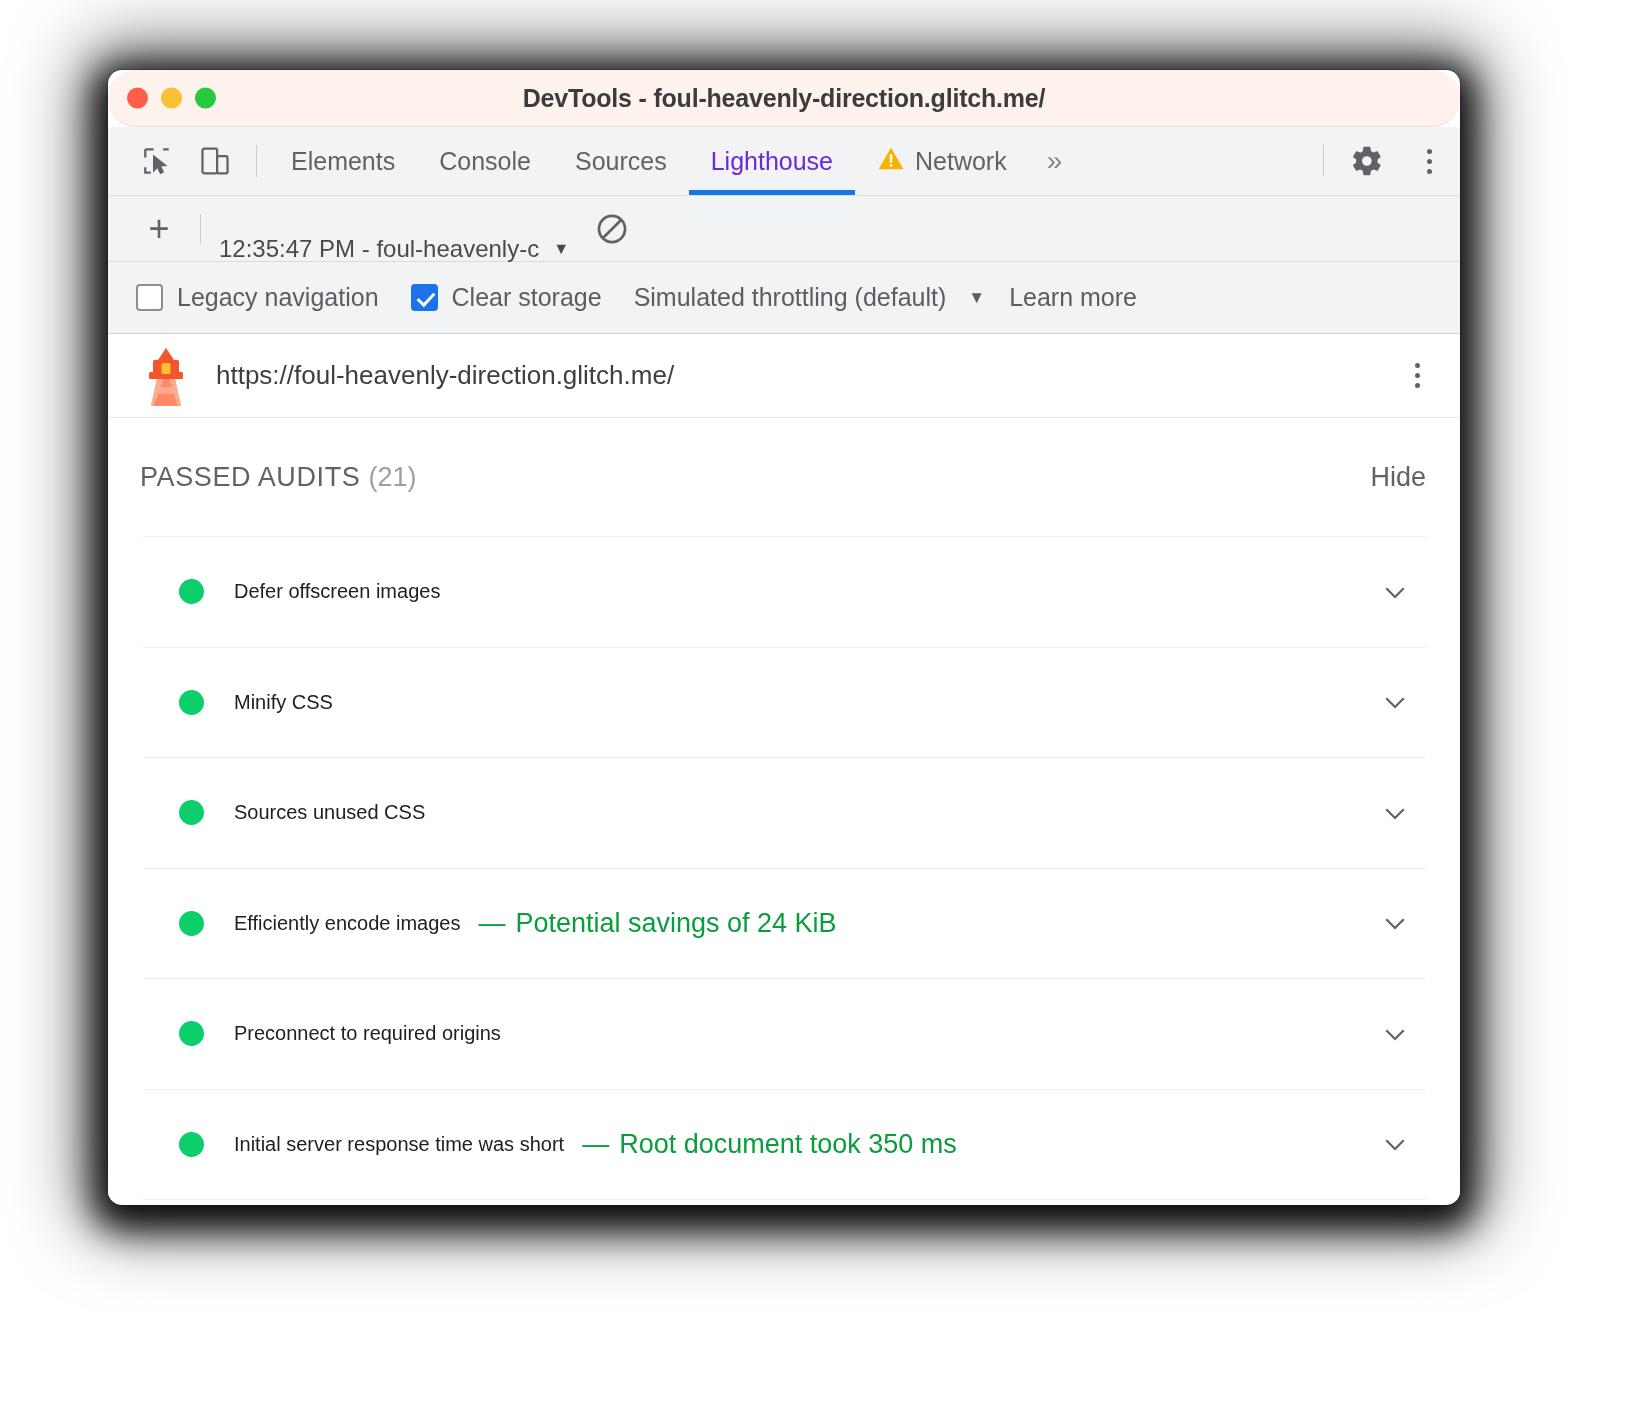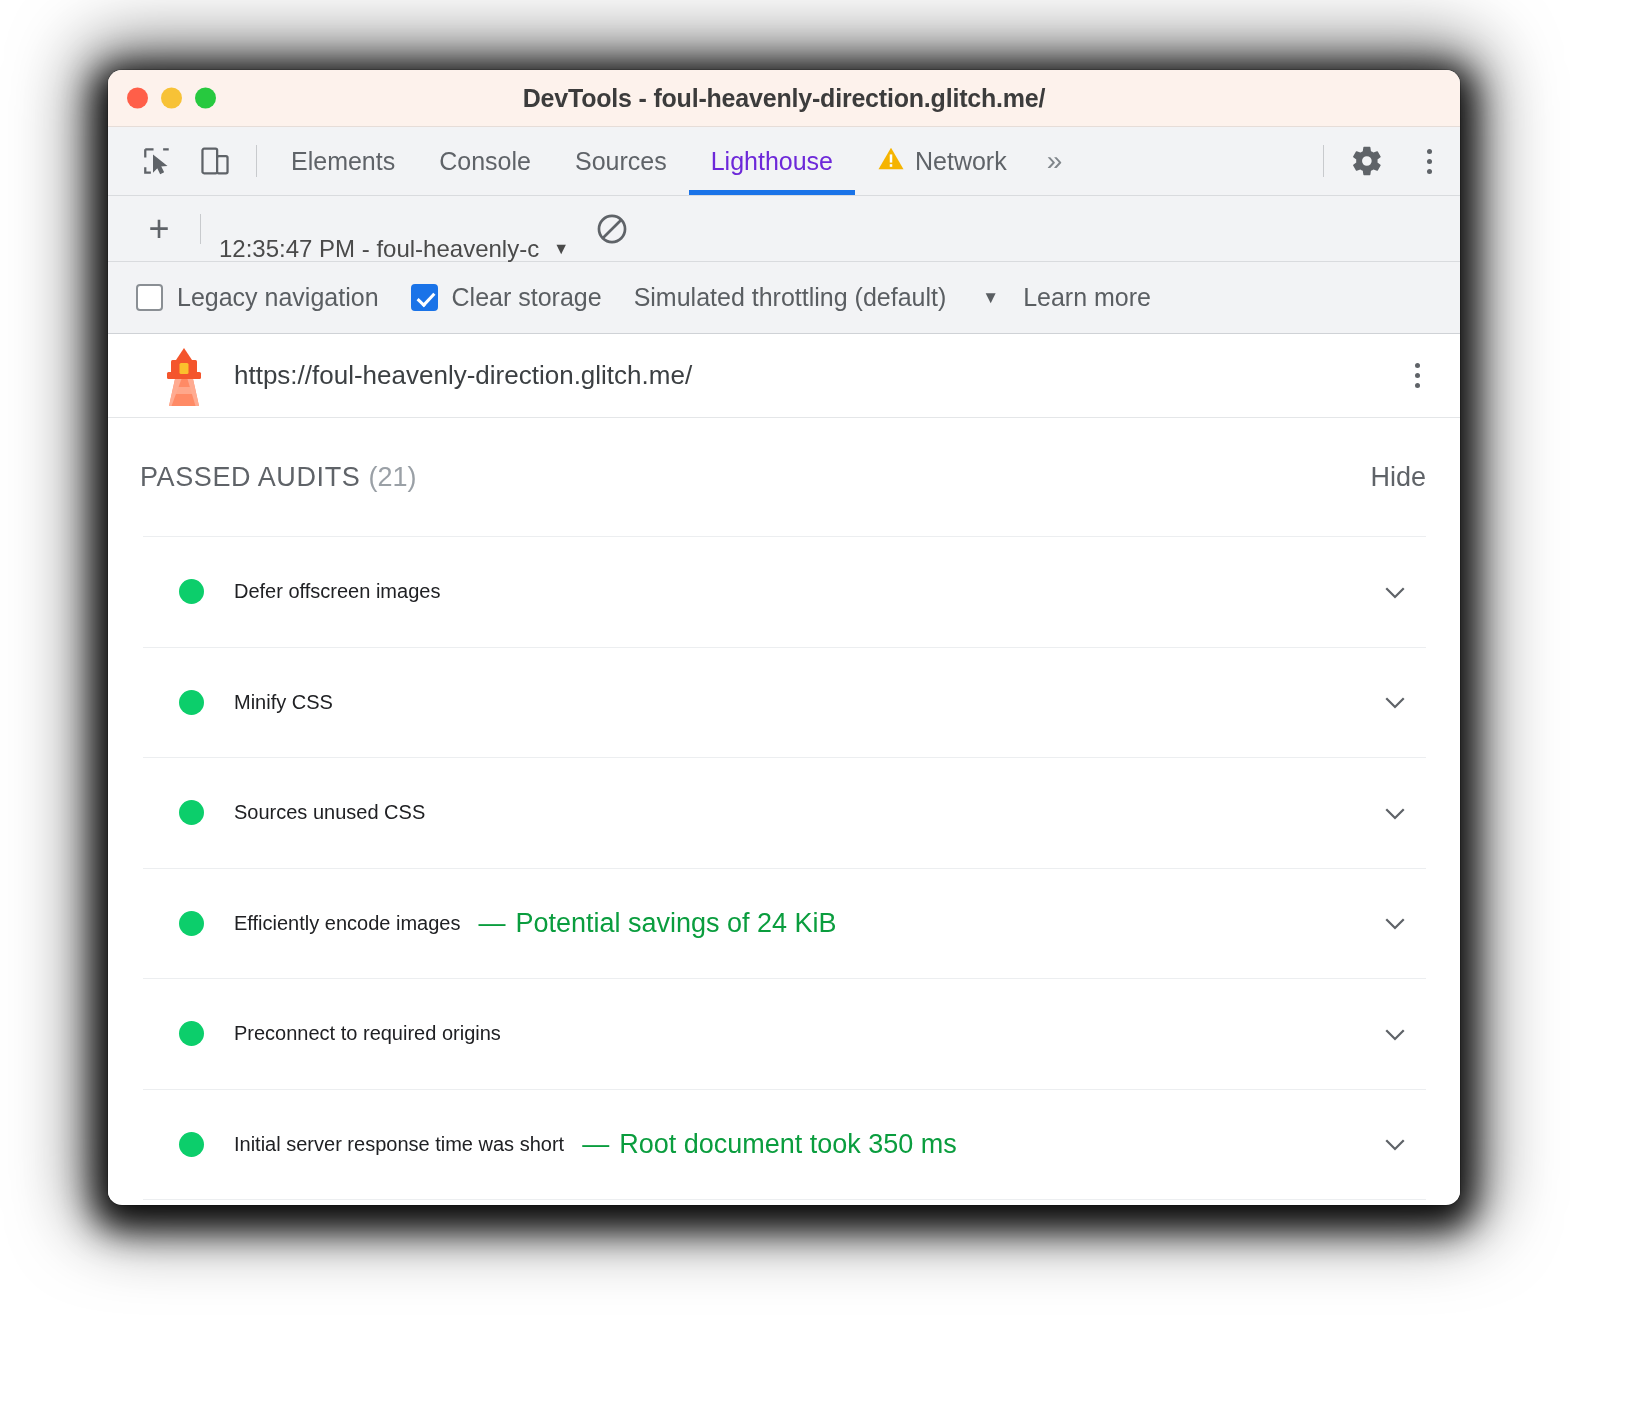--- a/index.html
+++ b/index.html
@@ -31,20 +31,21 @@
 
   
   .titlebar {
     position: relative;
     height: 57px;
     background: #fdf2ec;
     border-bottom: 1px solid #e6ddd8;
     display: flex;
     align-items: center;
     justify-content: center;
+    border-radius: 28px;
   }
   .traffic {
     position: absolute;
     left: 19px; top: 50%;
     transform: translateY(-50%);
     display: flex;
     gap: 13px;
   }
   .light { width: 21px; height: 21px; border-radius: 50%; }
   .light.red { background: #ff5f49; }
@@ -195,40 +196,40 @@
     content: "";
     position: absolute;
     left: 8px; top: 3px;
     width: 7px; height: 14px;
     border: solid #fff;
     border-width: 0 3px 3px 0;
     transform: rotate(43deg);
   }
   .checkrow .txt { font-size: 25px; color: #5a5e62; }
   .throttle {
-    display: flex; align-items: center; gap: 36px;
+    display: flex; align-items: center; gap: 22px;
     font-size: 25px; color: #5a5e62;
     cursor: pointer;
   }
   .throttle .caret2 { font-size: 17px; color: #5a5e62; }
   .learn {
     font-size: 25px;
     color: #5a5e62;
     margin-left: 24px;
     cursor: pointer;
   }
 
   
   .url-row {
     height: 84px;
     background: #ffffff;
     border-bottom: 1px solid #e4e6e8;
     display: flex;
     align-items: center;
-    padding: 0 28px 0 48px;
+    padding: 0 28px 0 30px;
     text-align: right;
   }
   .lh-icon { width: 56px; height: 60px; flex: 0 0 auto; }
   .url-text {
     margin-left: 22px;
     font-size: 26px;
     color: #3c4043;
   }
   .url-kebab {
     margin-left: auto;

